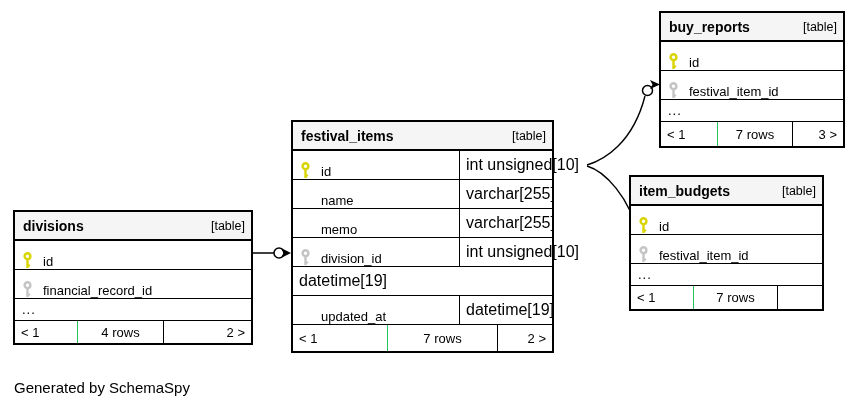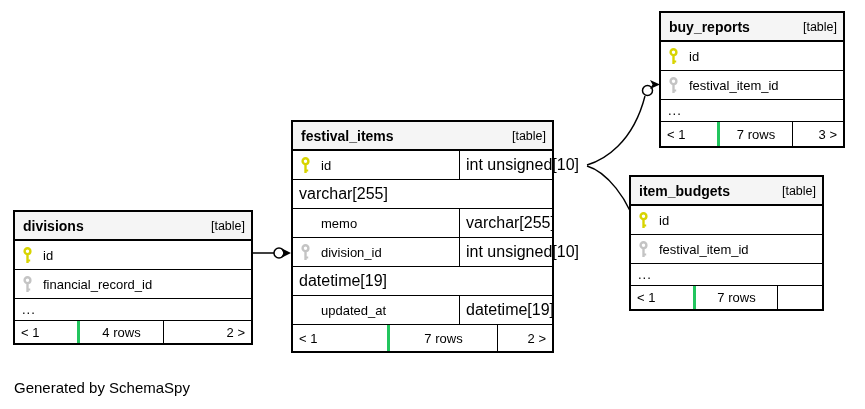--- a/index.html
+++ b/index.html
@@ -9,34 +9,34 @@
   }
   .tbl{position:absolute;border:2px solid #000;background:#fff;display:flex;
        flex-direction:column;box-sizing:border-box;}
   .hdr{height:29px;flex:0 0 29px;background:#f5f5f5;border-bottom:2px solid #000;
        display:flex;align-items:center;justify-content:space-between;
        padding:0 6px 0 8px;box-sizing:border-box;}
   .tname{font-weight:bold;font-size:14px;}
   .ttag{font-size:12.5px;}
   .row{height:29px;flex:0 0 29px;display:flex;align-items:stretch;
        border-bottom:1px solid #000;box-sizing:border-box;}
-  .namecell{display:flex;align-items:center;flex:1 1 auto;min-width:0;}
+  .namecell{display:flex;align-items:flex-end;flex:1 1 auto;min-width:0;}
   .typed .namecell{flex:0 0 167px;border-right:1px solid #000;box-sizing:border-box;}
   .typecell{flex:1 1 auto;display:flex;align-items:center;padding-left:6px;
        font-size:16px;white-space:nowrap;text-align:center;}
   .key{width:12px;flex:0 0 12px;margin:0 9px 0 7px;display:flex;align-items:center;}
   .pk{color:#d8d400;}
   .fk{color:#c4c4c4;}
   .col-name{font-size:13px;white-space:nowrap;}
   .dots{height:22px;flex:0 0 22px;display:flex;align-items:center;
         padding:0 0 0 7px;font-size:13px;border-bottom:1px solid #000;
         box-sizing:border-box;letter-spacing:1px;}
   .ftr{flex:1 1 auto;display:flex;align-items:stretch;font-size:13px;}
   .ftr .c{display:flex;align-items:center;box-sizing:border-box;padding:0 6px;}
-  .ftr .mid{justify-content:center;border-left:3px solid #22c55e;}
+  .ftr .mid{justify-content:center;border-left:1px solid #22c55e;}
   .ftr .next{justify-content:flex-end;border-left:1px solid #000;flex:1 1 auto;}
   
   .t-divisions{left:13px;top:210px;width:240px;height:135px;}
   .t-divisions .prev{width:62px;} .t-divisions .mid{width:86px;}
   .t-festival{left:291px;top:120px;width:263px;height:233px;}
   .t-festival .prev{width:94px;} .t-festival .mid{width:110px;}
   .t-buy{left:659px;top:11px;width:186px;height:137px;}
   .t-buy .prev{width:56px;} .t-buy .mid{width:75px;}
   .t-item{left:629px;top:175px;width:195px;height:136px;}
   .t-item .prev{width:62px;} .t-item .mid{width:84px;}
@@ -110,20 +110,24 @@
             <circle cx="5.5" cy="4.2" r="2.9" fill="none" stroke="currentColor" stroke-width="2.4"></circle>
             <line x1="5.5" y1="7.2" x2="5.5" y2="16" stroke="currentColor" stroke-width="2.4"></line>
             <line x1="5.5" y1="13.5" x2="8.2" y2="13.5" stroke="currentColor" stroke-width="2"></line>
           </svg>
         </span>
       <span class="col-name">id</span>
     </div>
     <div class="typecell">int unsigned[10]</div>
   </div>
   <div class="row">
+    <div class="namecell">
+      <span class="key"></span>
+      <span class="col-name">name</span>
+    </div>
     <div class="typecell">varchar[255]</div>
   </div>
   <div class="row">
     <div class="namecell">
       <span class="key"></span>
       <span class="col-name">memo</span>
     </div>
     <div class="typecell">varchar[255]</div>
   </div>
   <div class="row">

